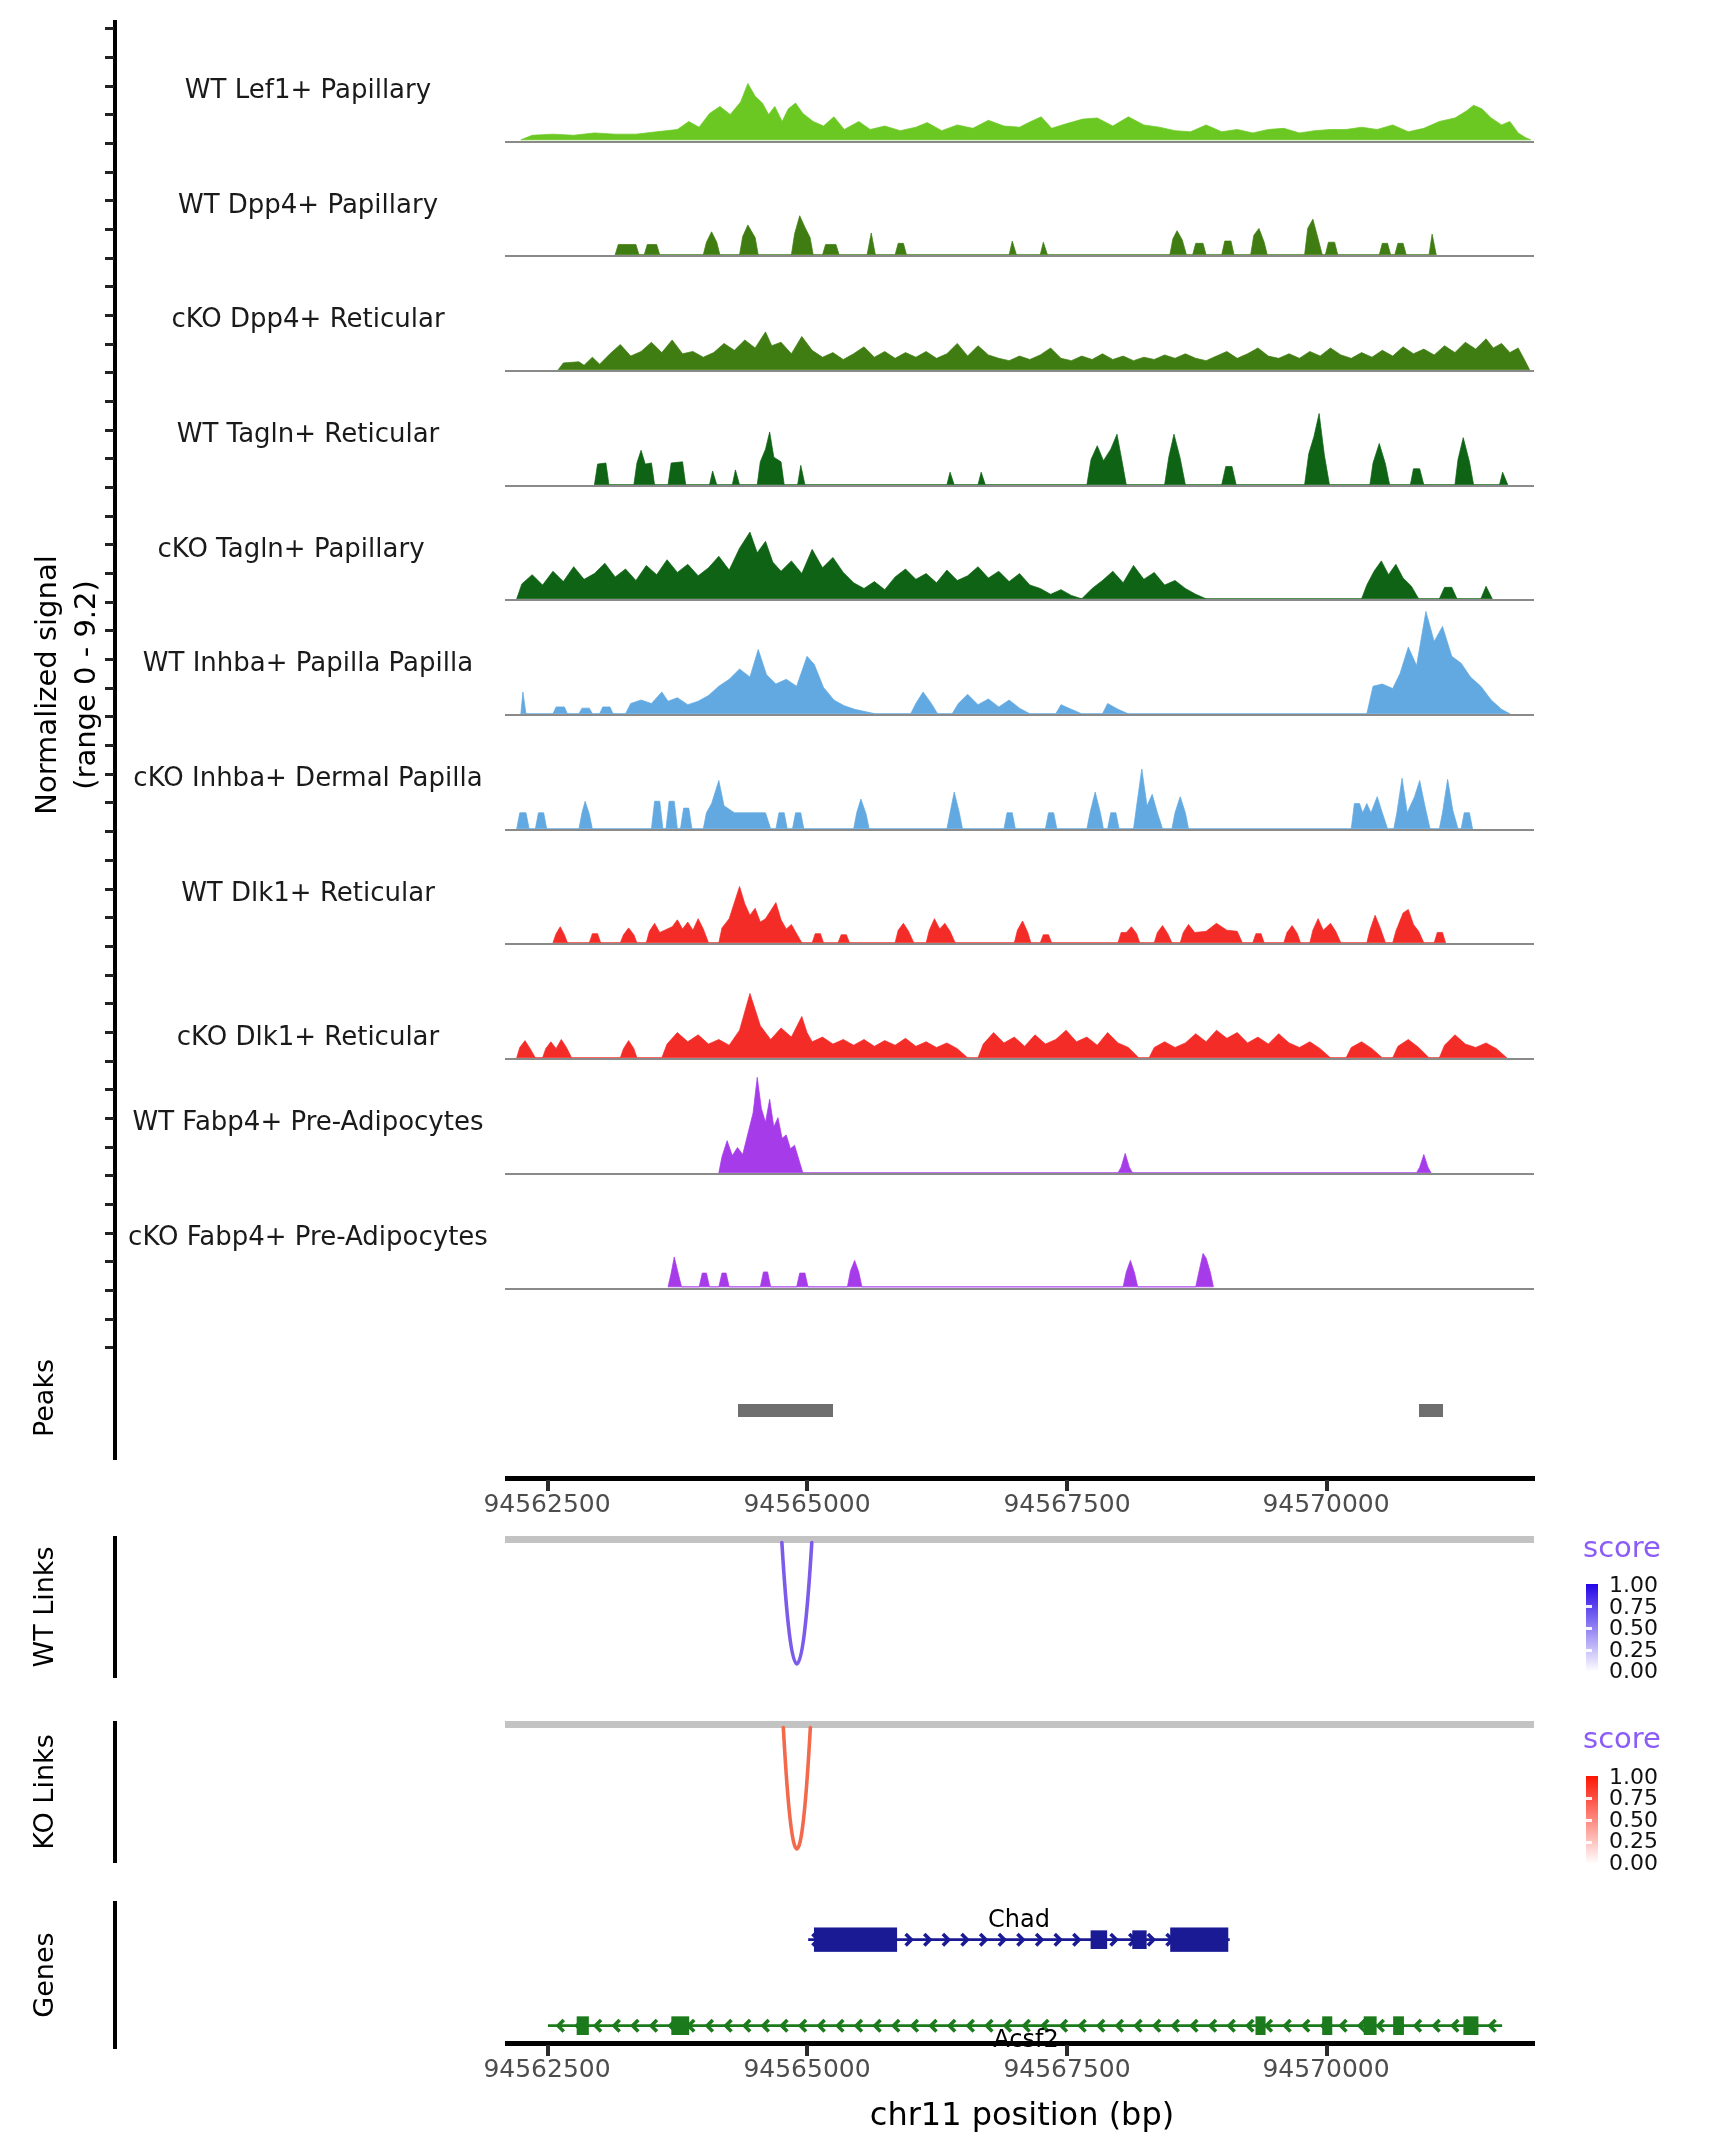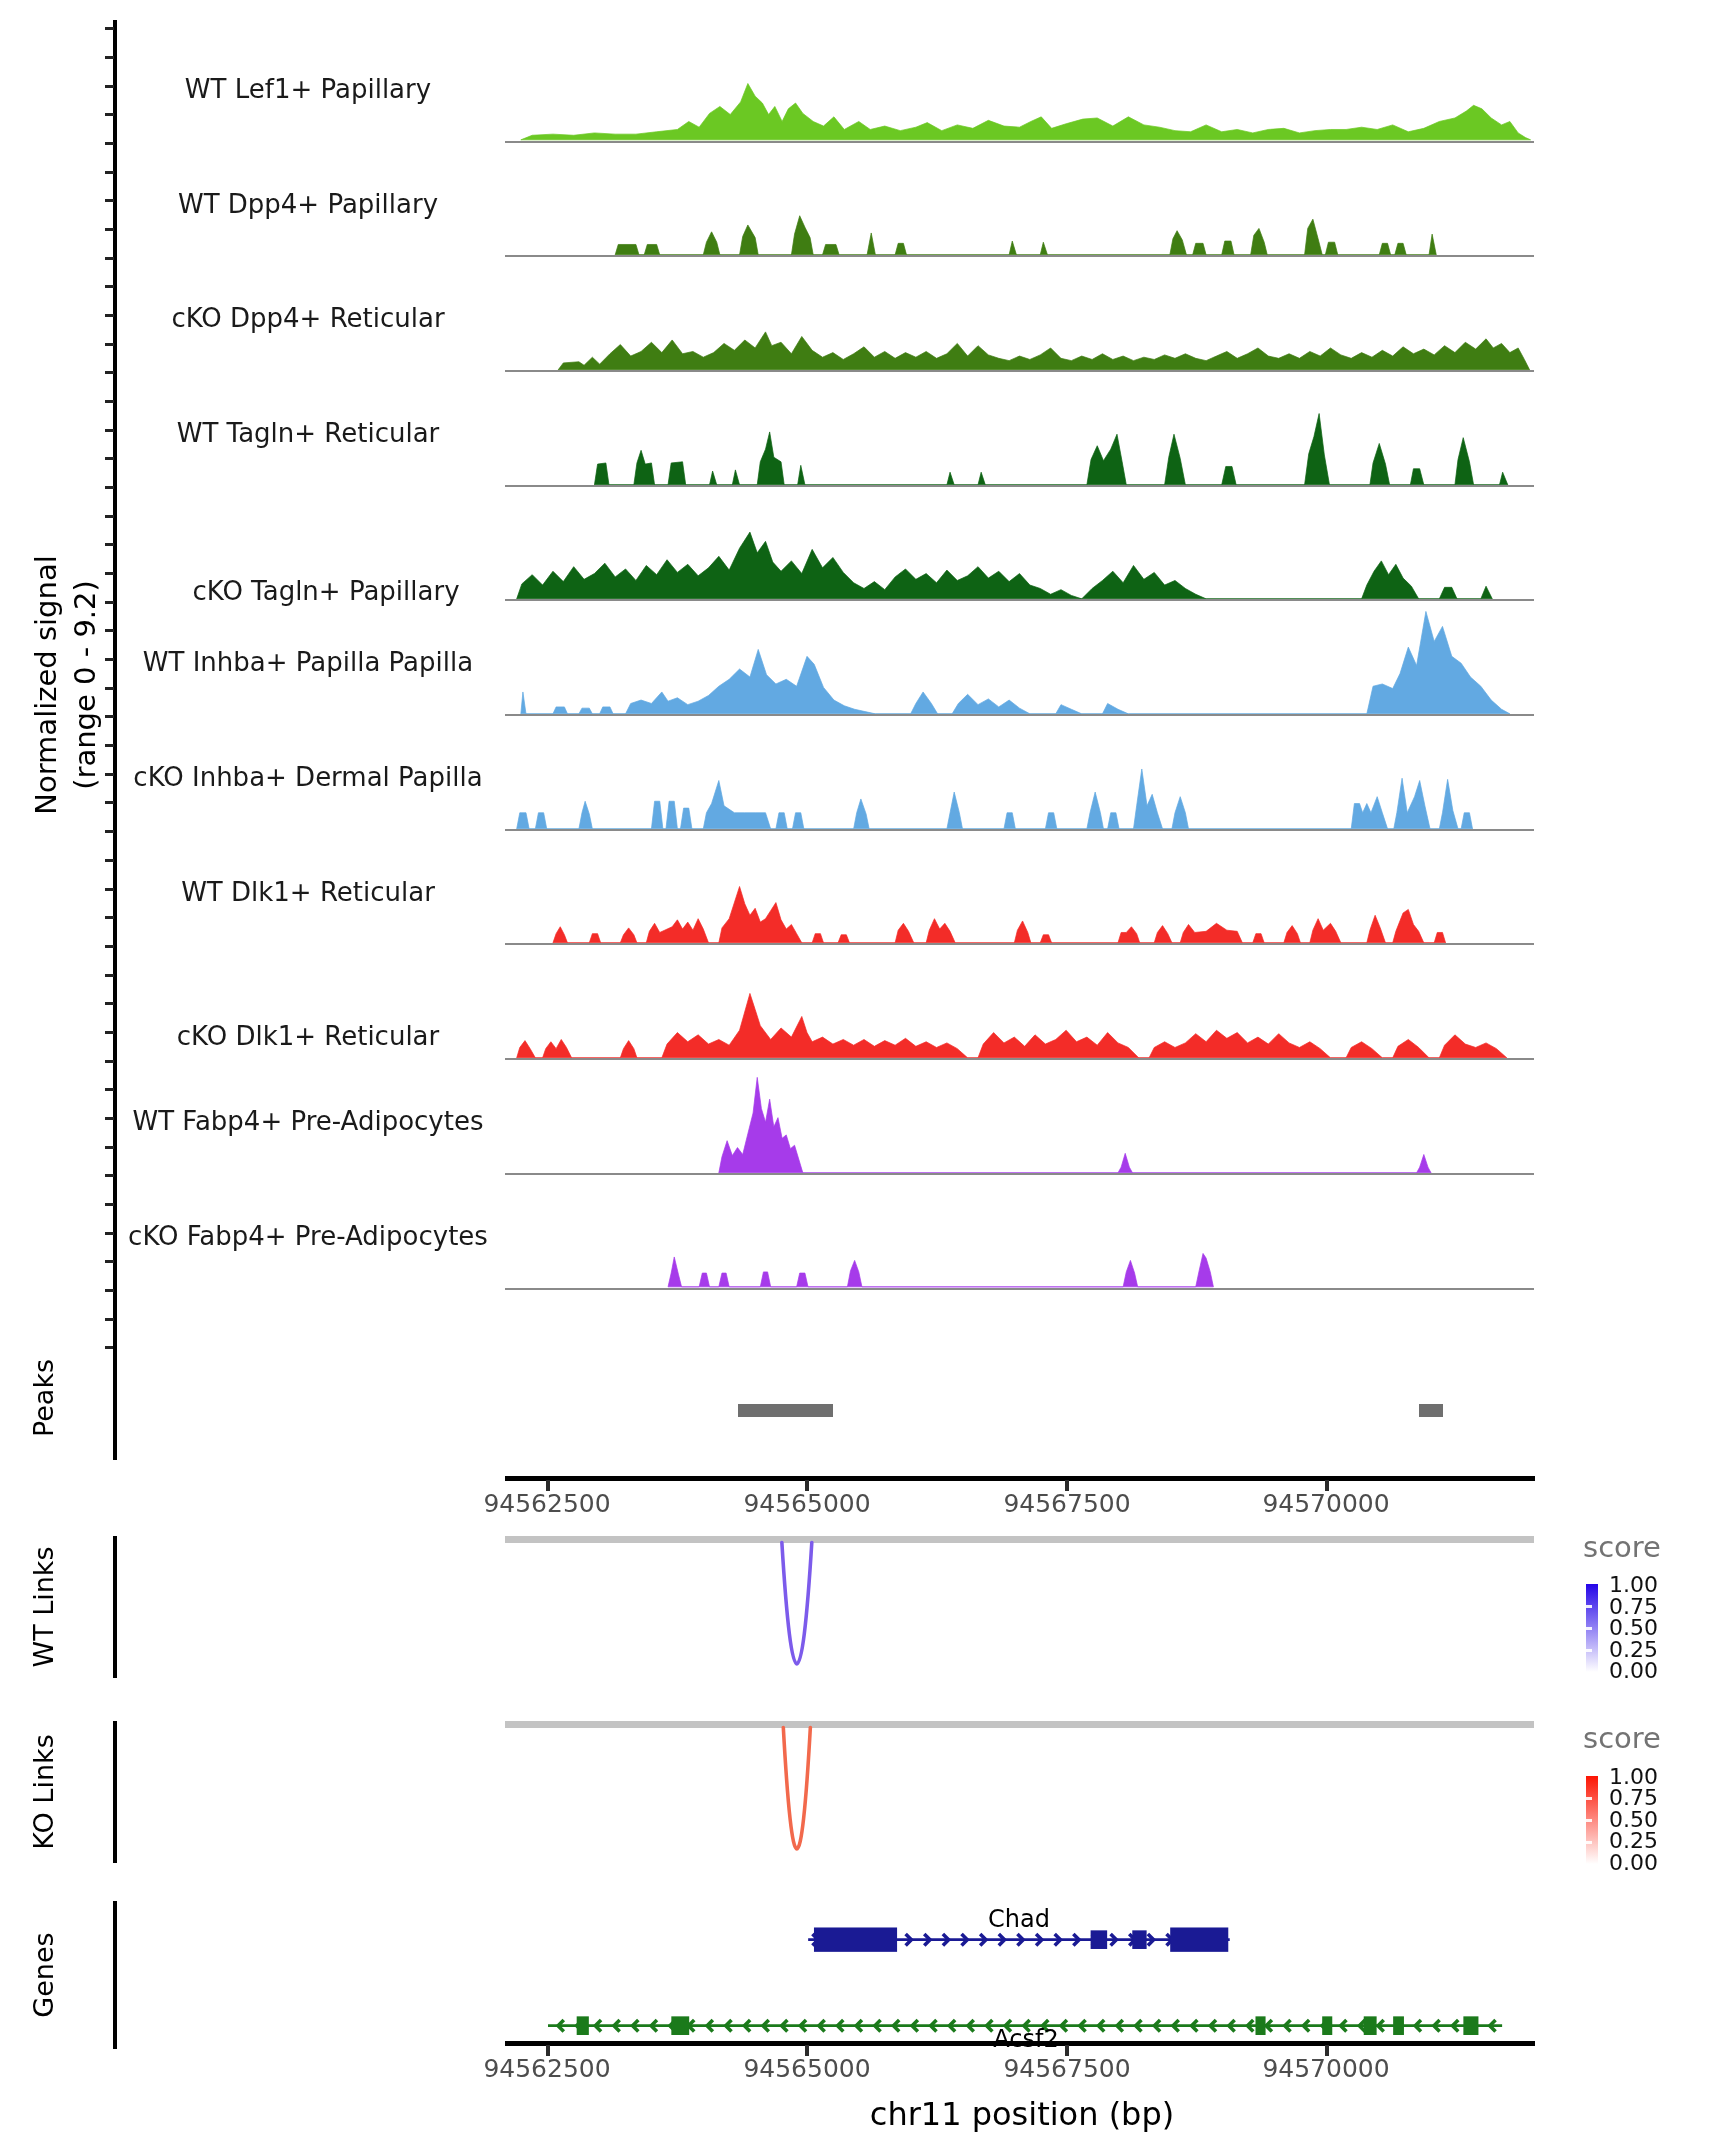--- a/index.html
+++ b/index.html
@@ -12,21 +12,21 @@
   .baseline{position:absolute;background:#8a8a8a;}
   .rot{transform:translate(-50%,-50%) rotate(-90deg);transform-origin:center center;white-space:nowrap;}
   .ylab{position:absolute;font-size:29px;color:#000;text-align:center;line-height:1.35;}
   .seclab{position:absolute;font-size:27px;color:#000;}
   .peak-rect{position:absolute;background:#6f6f6f;}
   .linkbar{position:absolute;background:#c3c3c3;}
   .axis-line{position:absolute;background:#000;height:5px;}
   .axis-tick{position:absolute;background:#2b2b2b;width:3.6px;height:10.8px;}
   .axis-ticklab{position:absolute;transform:translateX(-50%);font-size:25px;color:#4d4d4d;white-space:nowrap;}
   .xtitle{position:absolute;transform:translateX(-50%);font-size:32px;color:#000;white-space:nowrap;}
-  .legend-title{position:absolute;transform:translateX(-50%);font-size:29px;color:#737373;}
+  .legend-title{position:absolute;transform:translateX(-50%);font-size:29px;color:#8b5cf6;}
   .colorbar{position:absolute;width:12.2px;}
   .cb-notch{position:absolute;left:0;width:5.7px;height:2.9px;background:#fff;opacity:.9;}
   .cb-lab{position:absolute;transform:translateY(-50%);font-size:22px;color:#111;white-space:nowrap;}
   .gene-label{position:absolute;transform:translateX(-50%);font-size:24px;color:#000;white-space:nowrap;}
   svg{position:absolute;display:block;overflow:visible;}
 </style>
 </head>
 <body>
 
 <div id="fig">
@@ -110,21 +110,21 @@
       <div class="track-label" style="left: 86px; top: 303px;">cKO Dpp4+ Reticular</div>
       <svg width="1029" height="108" viewBox="0 0 1435 151" style="left: 505px; top: 264px;">
         <path d="M 72.47474747474747 148 L 72.5 148.0 L 79.7 138.3 L 101.5 136.7 L 108.7 141.6 L 120.3 130.3 L 130.5 140.0 L 144.9 125.5 L 159.4 112.6 L 173.9 128.7 L 188.4 122.3 L 202.9 109.4 L 217.4 123.9 L 231.9 106.2 L 246.4 125.5 L 260.9 122.3 L 275.4 130.3 L 289.9 123.9 L 304.4 111.0 L 318.9 120.7 L 333.4 106.2 L 347.9 117.4 L 362.4 94.9 L 371.1 114.2 L 384.1 109.4 L 398.6 125.5 L 413.1 101.3 L 427.6 120.7 L 442.1 130.3 L 456.6 123.9 L 471.1 133.5 L 485.6 125.5 L 500.1 115.8 L 514.6 130.3 L 529.1 122.3 L 543.6 131.9 L 558.1 123.9 L 572.6 130.3 L 587.0 122.3 L 601.5 131.9 L 616.0 125.5 L 630.5 111.0 L 645.0 128.7 L 659.5 114.2 L 674.0 127.1 L 688.5 131.9 L 703.0 135.1 L 717.5 128.7 L 732.0 133.5 L 746.5 127.1 L 761.0 117.4 L 775.5 131.9 L 790.0 135.1 L 804.5 128.7 L 819.0 133.5 L 833.5 125.5 L 848.0 133.5 L 862.4 128.7 L 876.9 135.1 L 891.4 130.3 L 905.9 133.5 L 920.4 127.1 L 934.9 131.9 L 949.4 125.5 L 963.9 131.9 L 978.4 135.1 L 992.9 128.7 L 1007.4 122.3 L 1021.9 131.9 L 1036.4 125.5 L 1050.9 117.4 L 1065.4 128.7 L 1079.9 131.9 L 1094.4 125.5 L 1108.9 131.9 L 1123.4 122.3 L 1137.9 128.7 L 1152.3 117.4 L 1166.8 127.1 L 1181.3 131.9 L 1195.8 123.9 L 1210.3 130.3 L 1224.8 120.7 L 1239.3 128.7 L 1253.8 115.8 L 1268.3 125.5 L 1282.8 119.0 L 1297.3 127.1 L 1311.8 114.2 L 1326.3 123.9 L 1340.8 109.4 L 1355.3 119.0 L 1369.8 104.6 L 1379.9 117.4 L 1391.5 111.0 L 1403.1 123.9 L 1414.7 117.4 L 1423.4 133.5 L 1430.7 148.0 L 1430.651515151515 148 Z" fill="#3F7D12" stroke="#3F7D12" stroke-width="1"></path>
       </svg>
       <div class="baseline" style="left: 505px; top: 370px; width: 1029px; height: 2.2px;"></div>
       <div class="track-label" style="left: 86px; top: 418px;">WT Tagln+ Reticular</div>
       <svg width="1029" height="108" viewBox="0 0 1435 151" style="left: 505px; top: 379px;">
         <path d="M 123.2070707070707 148 L 123.2 148.0 L 127.6 119.0 L 139.2 117.4 L 143.5 148.0 L 178.3 148.0 L 182.6 117.4 L 188.4 99.7 L 194.2 119.0 L 202.9 117.4 L 207.3 148.0 L 226.1 148.0 L 230.5 117.4 L 246.4 115.8 L 250.8 148.0 L 284.1 148.0 L 288.4 128.7 L 294.2 148.0 L 316.0 148.0 L 320.3 127.1 L 326.1 148.0 L 350.8 148.0 L 355.1 115.8 L 362.4 98.1 L 368.2 74.0 L 374.0 109.4 L 384.1 115.8 L 388.5 148.0 L 407.3 148.0 L 411.7 120.7 L 417.5 148.0 L 616.0 148.0 L 620.4 130.3 L 626.2 148.0 L 659.5 148.0 L 663.9 130.3 L 669.7 148.0 L 811.7 148.0 L 817.5 112.6 L 826.2 93.3 L 834.9 114.2 L 845.1 98.1 L 853.8 77.2 L 861.0 115.8 L 866.8 148.0 L 920.4 148.0 L 926.2 109.4 L 933.5 77.2 L 942.2 111.0 L 949.4 148.0 L 1000.2 148.0 L 1005.9 122.3 L 1014.6 122.3 L 1020.4 148.0 L 1116.1 148.0 L 1121.9 104.6 L 1129.2 80.4 L 1136.4 48.3 L 1143.7 106.2 L 1150.9 148.0 L 1207.4 148.0 L 1211.8 117.4 L 1220.5 90.1 L 1229.2 119.0 L 1235.0 148.0 L 1264.0 148.0 L 1268.3 125.5 L 1277.0 125.5 L 1282.8 148.0 L 1326.3 148.0 L 1330.6 112.6 L 1337.9 82.0 L 1346.6 115.8 L 1352.4 148.0 L 1388.6 148.0 L 1393.0 130.3 L 1400.2 148.0 L 1400.2121212121212 148 Z" fill="#0E6314" stroke="#0E6314" stroke-width="1"></path>
       </svg>
       <div class="baseline" style="left: 505px; top: 485px; width: 1029px; height: 2.2px;"></div>
-      <div class="track-label" style="left: 104px; top: 533px; margin-top: 43px;">cKO Tagln+ Papillary</div>
+      <div class="track-label" style="left: 69px; top: 533px;">cKO Tagln+ Papillary</div>
       <svg width="1029" height="108" viewBox="0 0 1435 151" style="left: 505px; top: 493px;">
         <path d="M 14.494949494949497 148 L 14.5 148.0 L 21.7 127.1 L 36.2 114.2 L 50.7 128.7 L 65.2 109.4 L 79.7 123.9 L 94.2 103.0 L 108.7 120.7 L 123.2 112.6 L 137.7 98.1 L 152.2 117.4 L 166.7 106.2 L 181.2 122.3 L 195.7 101.3 L 210.2 114.2 L 224.7 93.3 L 239.2 111.0 L 253.7 99.7 L 268.2 115.8 L 282.7 104.6 L 297.1 88.5 L 311.6 107.8 L 326.1 77.2 L 340.6 54.7 L 350.8 83.7 L 362.4 67.6 L 372.5 96.5 L 384.1 109.4 L 398.6 94.9 L 413.1 112.6 L 427.6 78.8 L 442.1 104.6 L 456.6 90.1 L 471.1 111.0 L 485.6 125.5 L 500.1 133.5 L 514.6 123.9 L 529.1 135.1 L 543.6 117.4 L 558.1 106.2 L 572.6 120.7 L 587.0 112.6 L 601.5 125.5 L 616.0 107.8 L 630.5 122.3 L 645.0 115.8 L 659.5 103.0 L 674.0 119.0 L 688.5 109.4 L 703.0 123.9 L 717.5 112.6 L 732.0 128.7 L 746.5 133.5 L 761.0 141.6 L 775.5 135.1 L 790.0 143.2 L 804.5 148.0 L 819.0 133.5 L 833.5 122.3 L 848.0 109.4 L 862.4 125.5 L 876.9 101.3 L 891.4 120.7 L 905.9 111.0 L 920.4 128.7 L 934.9 122.3 L 949.4 133.5 L 963.9 141.6 L 978.4 148.0 L 1195.8 148.0 L 1203.1 128.7 L 1213.2 109.4 L 1223.4 94.9 L 1233.5 114.2 L 1243.7 99.7 L 1253.8 119.0 L 1265.4 130.3 L 1275.6 148.0 L 1304.5 148.0 L 1311.8 131.9 L 1321.9 131.9 L 1329.2 148.0 L 1362.5 148.0 L 1369.8 130.3 L 1378.5 148.0 L 1378.469696969697 148 Z" fill="#0E6314" stroke="#0E6314" stroke-width="1"></path>
       </svg>
       <div class="baseline" style="left: 505px; top: 599px; width: 1029px; height: 2.2px;"></div>
       <div class="track-label" style="left: 86px; top: 647px;">WT Inhba+ Papilla Papilla</div>
       <svg width="1029" height="108" viewBox="0 0 1435 151" style="left: 505px; top: 608px;">
         <path d="M 20.292929292929294 148 L 20.3 148.0 L 23.2 117.4 L 27.5 148.0 L 65.2 148.0 L 69.6 138.3 L 81.2 138.3 L 85.5 148.0 L 101.5 148.0 L 105.8 140.0 L 116.0 140.0 L 120.3 148.0 L 130.5 148.0 L 134.8 138.3 L 144.9 138.3 L 149.3 148.0 L 166.7 148.0 L 173.9 133.5 L 188.4 128.7 L 202.9 133.5 L 217.4 117.4 L 226.1 130.3 L 239.2 125.5 L 253.7 135.1 L 268.2 130.3 L 282.7 122.3 L 297.1 109.4 L 311.6 99.7 L 326.1 85.3 L 340.6 96.5 L 352.2 57.9 L 363.8 93.3 L 376.9 106.2 L 391.4 99.7 L 405.9 109.4 L 420.4 67.6 L 430.5 78.8 L 443.5 111.0 L 458.0 128.7 L 472.5 136.7 L 487.0 141.6 L 501.5 144.8 L 516.0 148.0 L 565.3 148.0 L 572.6 133.5 L 582.7 117.4 L 594.3 133.5 L 603.0 148.0 L 623.3 148.0 L 632.0 133.5 L 645.0 120.7 L 659.5 135.1 L 674.0 127.1 L 688.5 138.3 L 703.0 128.7 L 717.5 140.0 L 732.0 148.0 L 768.2 148.0 L 775.5 135.1 L 790.0 141.6 L 804.5 148.0 L 833.5 148.0 L 840.7 133.5 L 855.2 141.6 L 869.7 148.0 L 1203.1 148.0 L 1211.8 109.4 L 1224.8 106.2 L 1239.3 112.6 L 1249.5 91.7 L 1261.1 54.7 L 1272.7 80.4 L 1285.7 4.8 L 1297.3 46.7 L 1308.9 25.7 L 1321.9 67.6 L 1335.0 77.2 L 1348.0 96.5 L 1362.5 109.4 L 1377.0 128.7 L 1391.5 141.6 L 1403.1 148.0 L 1403.111111111111 148 Z" fill="#62A9E2" stroke="#62A9E2" stroke-width="1"></path>
       </svg>
       <div class="baseline" style="left: 505px; top: 714px; width: 1029px; height: 2.2px;"></div>
       <div class="track-label" style="left: 86px; top: 762px;">cKO Inhba+ Dermal Papilla</div>

